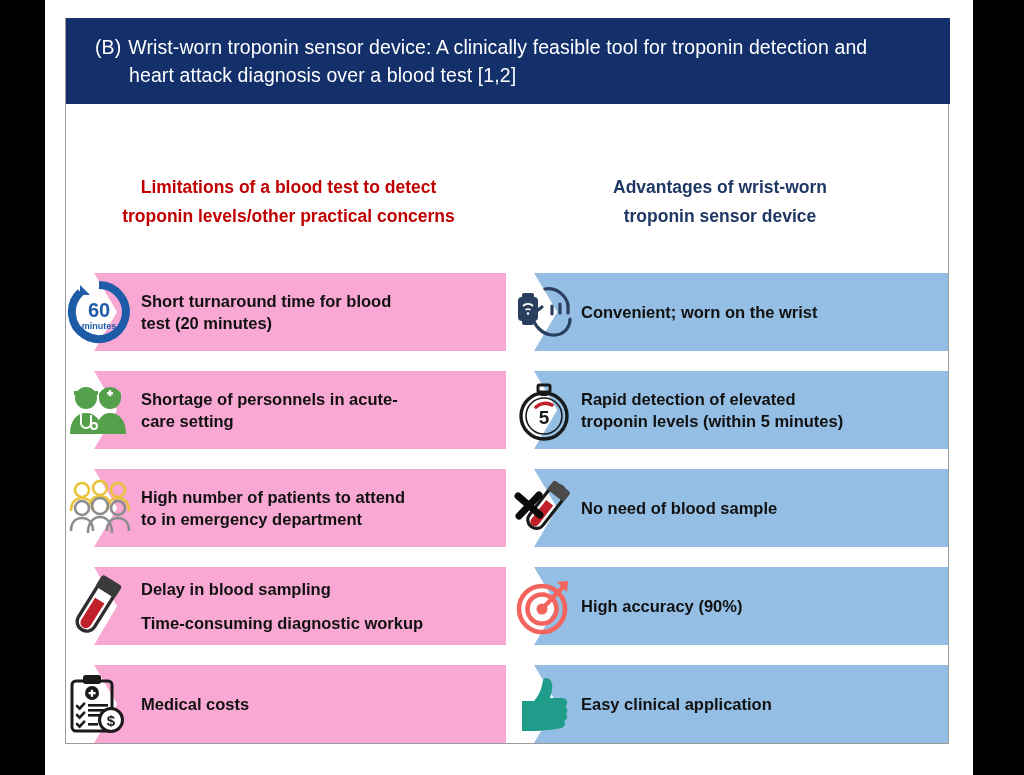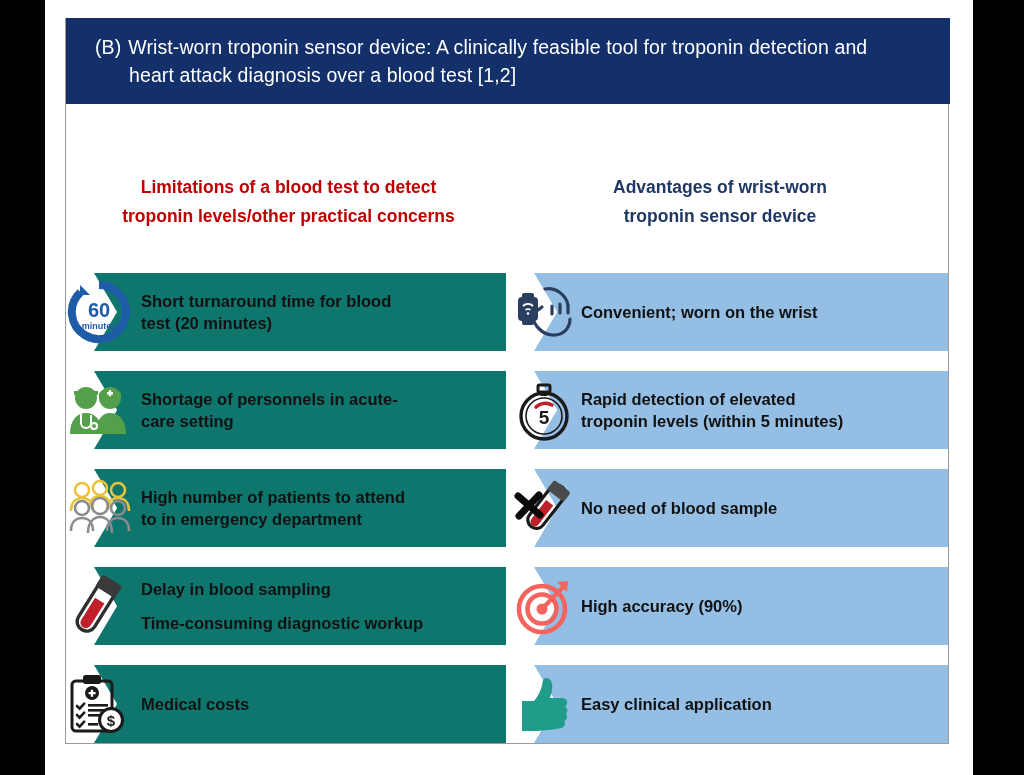--- a/index.html
+++ b/index.html
@@ -80,21 +80,21 @@
   .cell.right{ width:405px; }
 
   .bar{
     position:absolute;
     left:28px;
     top:0;
     height:78px;
     display:flex;
     align-items:center;
   }
-  .bar.peach{ width:412px; background:#0f766e;
+  .bar.peach{ width:412px; background:#f9a8d4;
     -webkit-clip-path: polygon(0% 0%, 100% 0%, 100% 100%, 0% 100%, 5.6% 50%);
     clip-path: polygon(0% 0%, 100% 0%, 100% 100%, 0% 100%, 5.6% 50%);
   }
   .bar.blue{ width:414px; background:#94BEE3;
     -webkit-clip-path: polygon(0% 0%, 100% 0%, 100% 100%, 0% 100%, 5.6% 50%);
     clip-path: polygon(0% 0%, 100% 0%, 100% 100%, 0% 100%, 5.6% 50%);
   }
   .bar-text{
     padding-left:47px;
     padding-right:12px;

